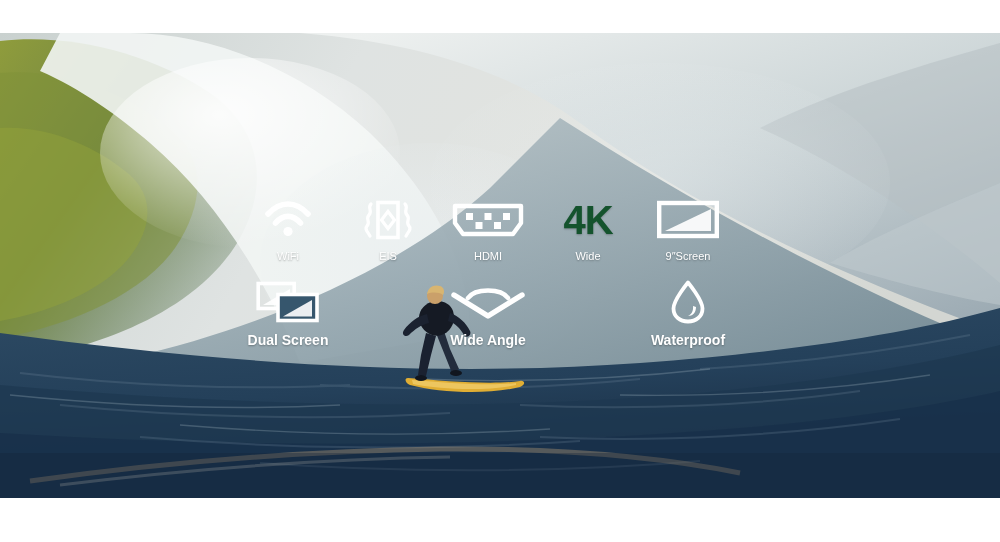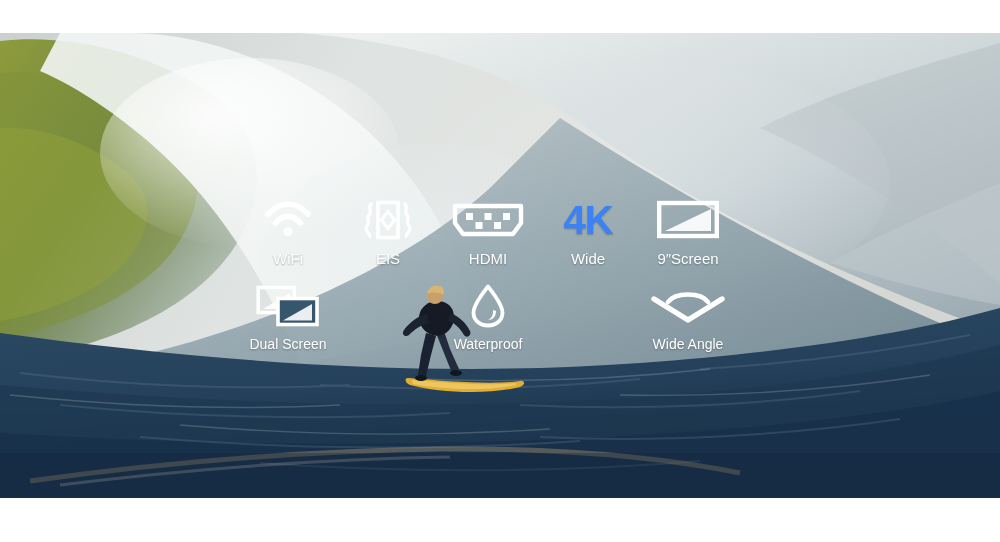--- a/index.html
+++ b/index.html
@@ -59,31 +59,31 @@
   .ficon {
     height: 44px;
     display: flex;
     align-items: center;
     justify-content: center;
   }
   .ficon svg { display: block; overflow: visible; }
 
   .flabel {
     color: #ffffff;
-    font-size: 15px;
+    font-size: 11px;
     line-height: 1;
     margin-top: 9px;
     white-space: nowrap;
     text-shadow: 0 1px 2px rgba(0,0,0,.30);
   }
   .row1 .flabel { font-weight: 400; }
-  .row2 .flabel { font-weight: 400; font-size: 14px; }
+  .row2 .flabel { font-weight: 700; font-size: 14px; }
 
   .k4 {
-    color: #3b82f6;
+    color: #14532d;
     font-weight: 800;
     font-size: 40px;
     line-height: 40px;
     letter-spacing: -1px;
     font-family: "Liberation Sans", sans-serif;
     text-shadow: 0 1px 2px rgba(0,0,0,.25);
   }
 </style>
 </head>
 <body>
@@ -278,34 +278,34 @@
             <path d="M27,35.5 L56,19 L56,35.5 Z" fill="#fff" opacity="0.9"></path>
           </svg>
         </div>
         <div class="flabel">Dual Screen</div>
       </div>
 
 
 
       <div class="feature">
         <div class="ficon">
+          <svg width="74" height="36" viewBox="0 0 74 36">
+            <path d="M3,11 L37,32 L71,11" fill="none" stroke="#fff" stroke-width="5.4" stroke-linecap="round" stroke-linejoin="round"></path>
+            <path d="M17,14 C24,4 50,4 57,14" fill="none" stroke="#fff" stroke-width="4.6" stroke-linecap="round"></path>
+          </svg>
+        </div>
+        <div class="flabel">Wide Angle</div>
+      </div>
+
+      <div class="feature">
+        <div class="ficon">
           <svg width="36" height="44" viewBox="0 0 36 44">
             <path d="M18,2.5 C18,2.5 32.5,20 32.5,28.5 C32.5,36.5 26,41.5 18,41.5
                      C10,41.5 3.5,36.5 3.5,28.5 C3.5,20 18,2.5 18,2.5 Z" fill="none" stroke="#fff" stroke-width="3.8" stroke-linejoin="round"></path>
             <path d="M26,27 C26,33 22.5,36 18,36 C22,34 23.5,30.5 23,26 Z" fill="#fff"></path>
           </svg>
         </div>
         <div class="flabel">Waterproof</div>
       </div>
 
-      <div class="feature">
-        <div class="ficon">
-          <svg width="74" height="36" viewBox="0 0 74 36">
-            <path d="M3,11 L37,32 L71,11" fill="none" stroke="#fff" stroke-width="5.4" stroke-linecap="round" stroke-linejoin="round"></path>
-            <path d="M17,14 C24,4 50,4 57,14" fill="none" stroke="#fff" stroke-width="4.6" stroke-linecap="round"></path>
-          </svg>
-        </div>
-        <div class="flabel">Wide Angle</div>
-      </div>
-
     </div>
   </div>
 </div>
 
 </body></html>

